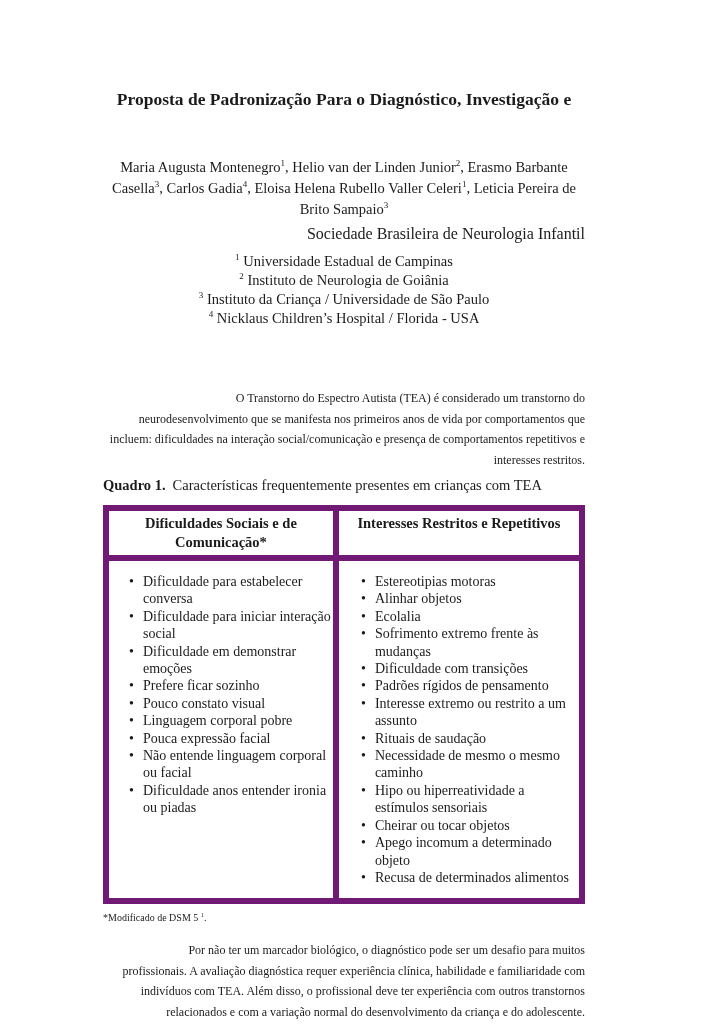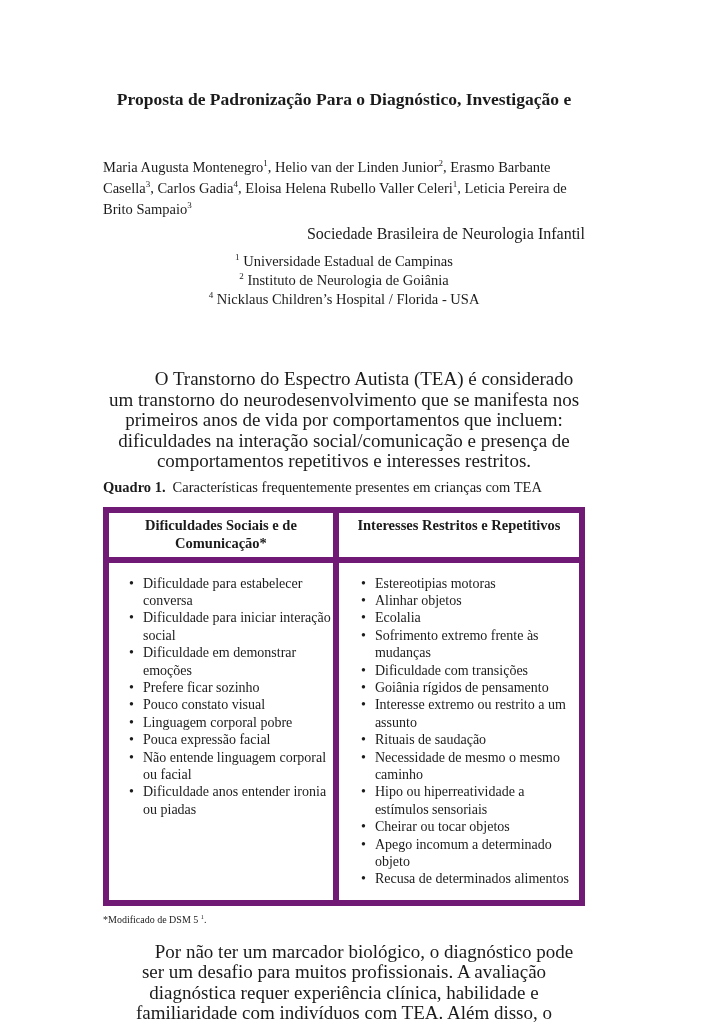--- a/index.html
+++ b/index.html
@@ -17,21 +17,21 @@
   }
   .title {
     text-align: center;
     font-size: 17.5px;
     font-weight: bold;
     line-height: 23px;
   }
   .title .tline { display: block; }
   .authors {
     margin-top: 46px;
-    text-align: left;
+    text-align: center;
     font-size: 14.5px;
     line-height: 21px;
   }
   .society {
     margin-top: 4px;
     text-align: right;
     font-size: 16px;
     line-height: 20px;
   }
   .affiliations { margin-top: 8px; }
@@ -39,23 +39,23 @@
     text-align: center;
     font-size: 14.5px;
     line-height: 19px;
   }
   sup {
     font-size: 0.62em;
     line-height: 0;
     vertical-align: super;
   }
   .body-par {
-    font-size: 19px;
+    font-size: 12px;
     line-height: 20.5px;
-    text-align: center;
+    text-align: right;
   }
   .indent { text-indent: 40px; }
   .par1 { margin-top: 60px; }
   .caption {
     margin-top: 5px;
     font-size: 14.5px;
     line-height: 20px;
   }
   .cap-label { font-weight: bold; margin-right: 7px; }
   .quadro {
@@ -114,20 +114,21 @@
     <span class="tline">Proposta de Padronização Para o Diagnóstico, Investigação e</span>
   </h1>
 
   <p class="authors">Maria Augusta Montenegro<sup>1</sup>, Helio van der Linden Junior<sup>2</sup>, Erasmo Barbante Casella<sup>3</sup>, Carlos Gadia<sup>4</sup>, Eloisa Helena Rubello Valler Celeri<sup>1</sup>, Leticia Pereira de Brito Sampaio<sup>3</sup></p>
 
   <p class="society">Sociedade Brasileira de Neurologia Infantil</p>
 
   <div class="affiliations">
     <p class="affil"><sup>1</sup> Universidade Estadual de Campinas</p>
     <p class="affil"><sup>2</sup> Instituto de Neurologia de Goiânia</p>
+    <p class="affil"><sup>3</sup> Instituto da Criança / Universidade de São Paulo</p>
     <p class="affil"><sup>4</sup> Nicklaus Children’s Hospital / Florida - USA</p>
   </div>
 
   <p class="body-par indent par1">O Transtorno do Espectro Autista (TEA) é considerado um transtorno do neurodesenvolvimento que se manifesta nos primeiros anos de vida por comportamentos que incluem: dificuldades na interação social/comunicação e presença de comportamentos repetitivos e interesses restritos.</p>
 
   <p class="caption">
     <span class="cap-label">Quadro 1.</span><span class="cap-text">Características frequentemente presentes em crianças com TEA</span>
   </p>
 
   <table class="quadro">
@@ -152,21 +153,21 @@
               <li>Dificuldade anos entender ironia ou piadas</li>
             </ul>
         </td>
         <td class="cell-right">
           <ul class="cell-list">
               <li>Estereotipias motoras</li>
               <li>Alinhar objetos</li>
               <li>Ecolalia</li>
               <li>Sofrimento extremo frente às mudanças</li>
               <li>Dificuldade com transições</li>
-              <li>Goiânia rígidos de pensamento</li>
+              <li>Padrões rígidos de pensamento</li>
               <li>Interesse extremo ou restrito a um assunto</li>
               <li>Rituais de saudação</li>
               <li>Necessidade de mesmo o mesmo caminho</li>
               <li>Hipo ou hiperreatividade a estímulos sensoriais</li>
               <li>Cheirar ou tocar objetos</li>
               <li>Apego incomum a determinado objeto</li>
               <li>Recusa de determinados alimentos</li>
             </ul>
         </td>
       </tr>

